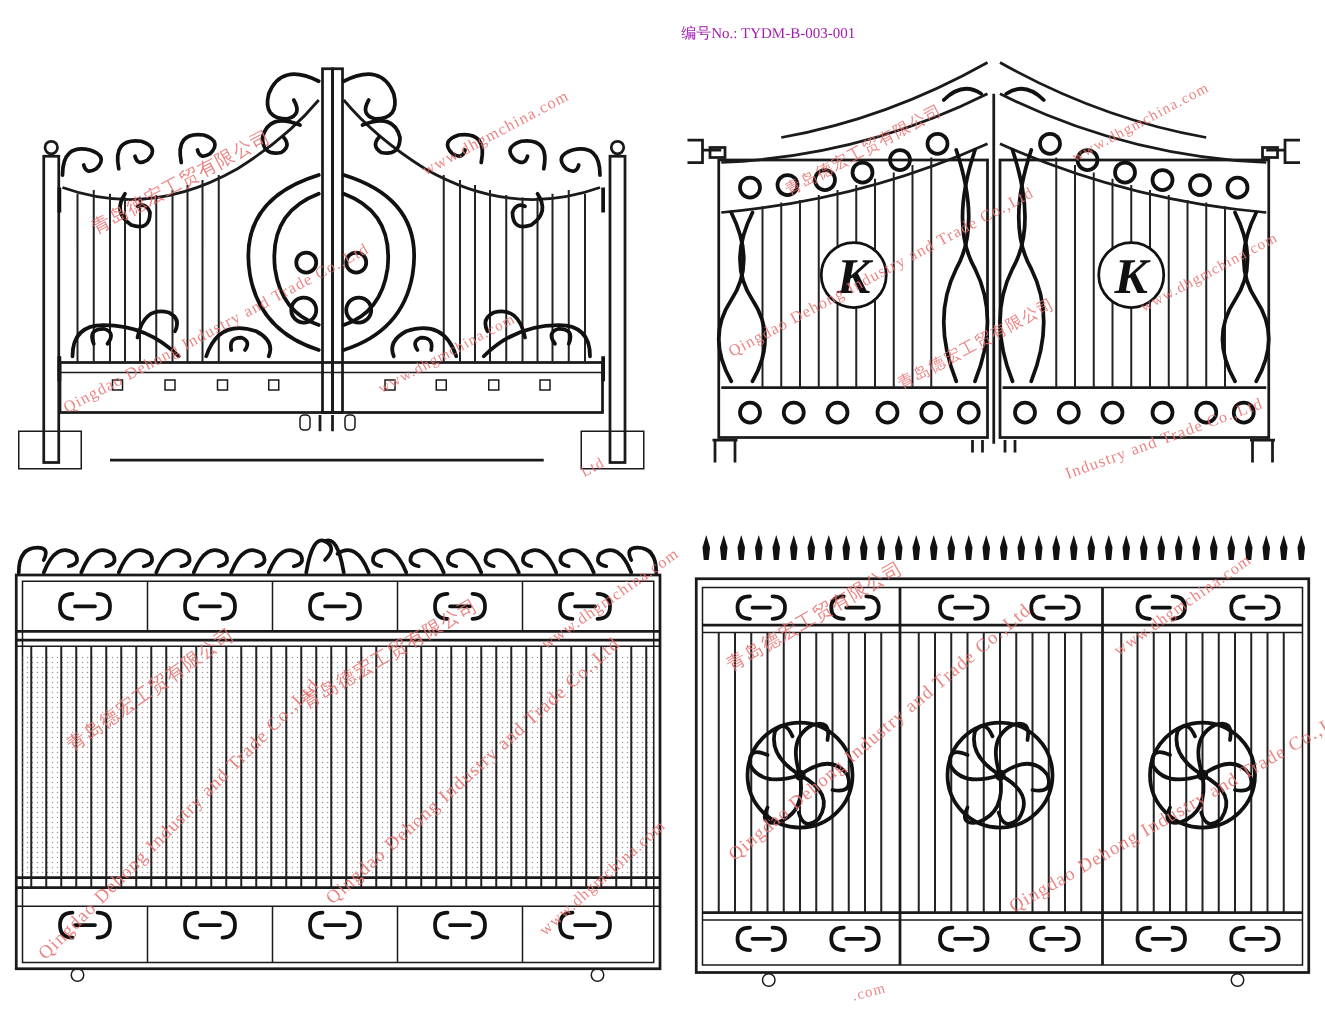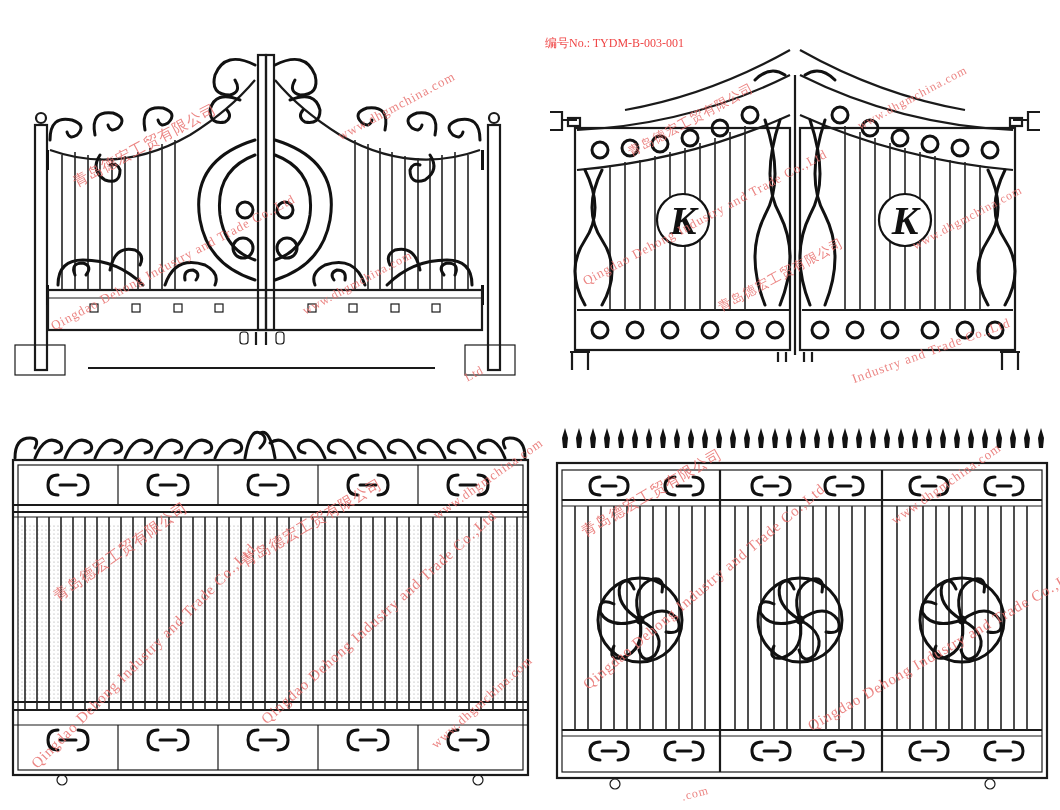--- a/index.html
+++ b/index.html
@@ -4,21 +4,21 @@
 <style>
   html,body{margin:0;padding:0;background:#fff;}
   body{width:1060px;height:810px;position:relative;overflow:hidden;font-family:"Liberation Serif",serif;}
   .panel{position:absolute;}
   svg{display:block;}
   .ln{stroke:#1a1a1a;fill:none;stroke-width:2.2;}
   .thin{stroke:#1a1a1a;fill:none;stroke-width:1.2;}
   .bar{stroke:#222;stroke-width:1.6;fill:none;}
   .scroll{stroke:#111;fill:none;stroke-width:3;stroke-linecap:round;}
   .wm{position:absolute;color:#e8706e;opacity:.85;font-family:"Liberation Serif",serif;font-size:15px;white-space:nowrap;transform-origin:left top;letter-spacing:1px;}
-  .code{position:absolute;left:545px;top:35px;font-size:12px;color:#ef4444;font-family:"Liberation Serif",serif;}
+  .code{position:absolute;left:545px;top:18px;font-size:12px;color:#a21caf;font-family:"Liberation Serif",serif;}
   .kletter{font-family:"Liberation Serif",serif;font-style:italic;font-weight:bold;}
 </style>
 </head>
 <body>
 
 <div class="code">编号No.: TYDM-B-003-001</div>
 
 <div class="panel" style="left:0;top:40px;">
 <svg width="530" height="340" viewBox="0 0 530 340">
 

